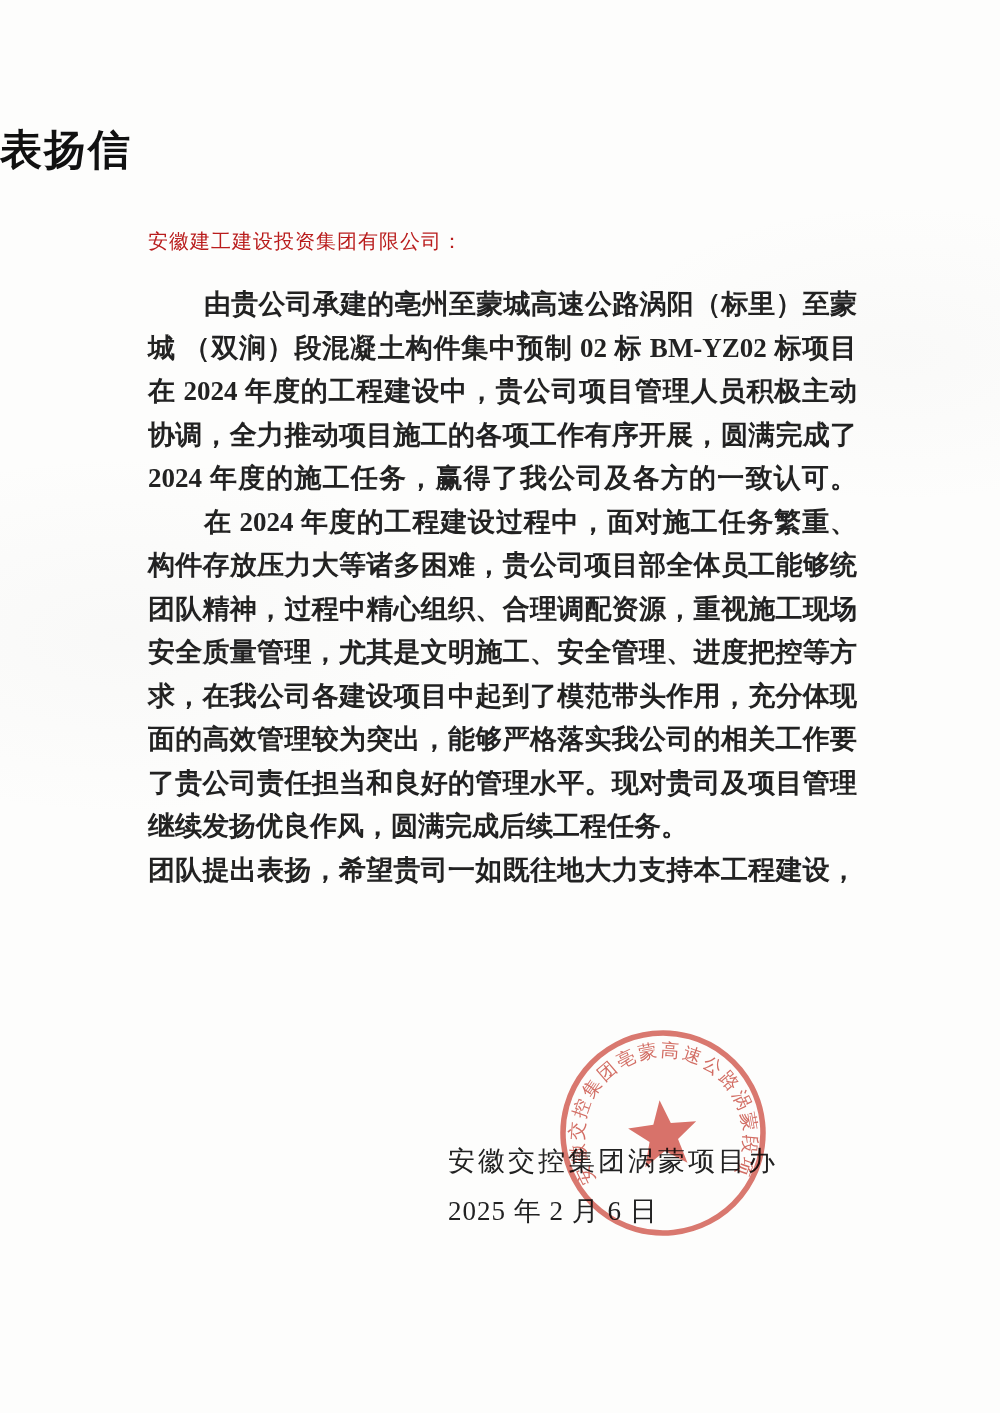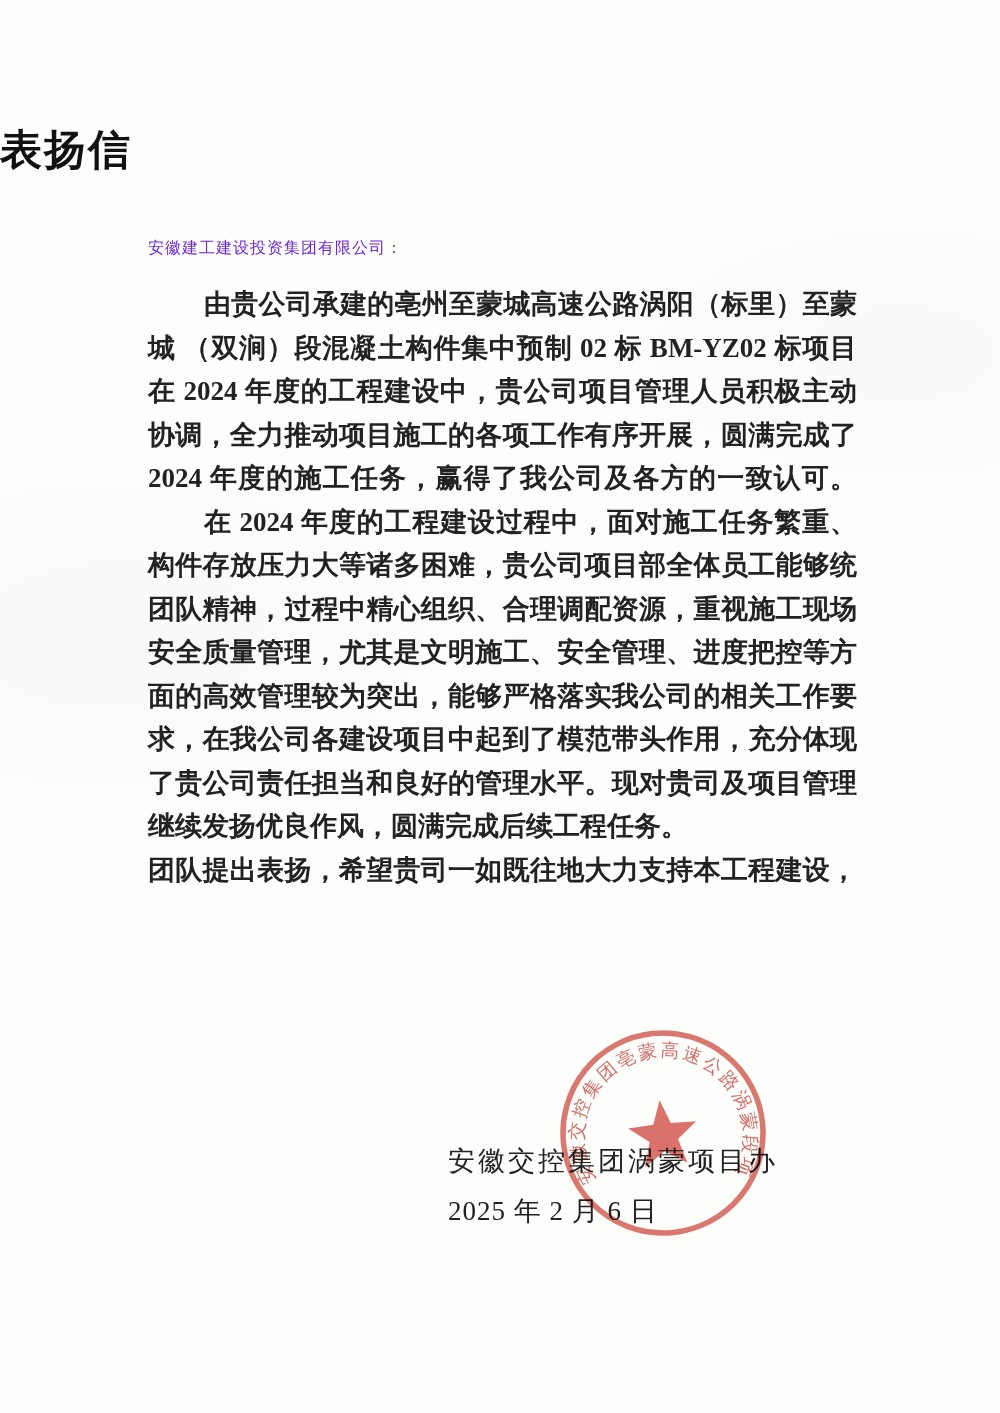--- a/index.html
+++ b/index.html
@@ -34,25 +34,25 @@
     width: 100%;
     text-align: left;
     font-size: 42px;
     font-weight: bold;
     letter-spacing: 2px;
     color: #111;
   }
 
   .salutation {
     position: absolute;
-    top: 238px;
+    top: 228px;
     left: 148px;
-    font-size: 16px;
+    font-size: 20px;
     letter-spacing: 1px;
-    color: #6d28d9;
+    color: #b91c1c;
   }
 
   .body-text {
     position: absolute;
     top: 283px;
     left: 148px;
     width: 709px;
     font-weight: bold;
   }
   .line {
@@ -116,22 +116,22 @@
   <div class="body-text">
     <div class="line fill indent">由贵公司承建的亳州至蒙城高速公路涡阳（标里）至蒙</div>
     <div class="line fill">城 （双涧）段混凝土构件集中预制 02 标 BM-YZ02 标项目</div>
     <div class="line fill">在 2024 年度的工程建设中，贵公司项目管理人员积极主动</div>
     <div class="line fill">协调，全力推动项目施工的各项工作有序开展，圆满完成了</div>
     <div class="line fill">2024 年度的施工任务，赢得了我公司及各方的一致认可。</div>
     <div class="line fill indent">在 2024 年度的工程建设过程中，面对施工任务繁重、</div>
     <div class="line fill">构件存放压力大等诸多困难，贵公司项目部全体员工能够统</div>
     <div class="line fill">团队精神，过程中精心组织、合理调配资源，重视施工现场</div>
     <div class="line fill">安全质量管理，尤其是文明施工、安全管理、进度把控等方</div>
+    <div class="line fill">求，在我公司各建设项目中起到了模范带头作用，充分体现</div>
     <div class="line fill">面的高效管理较为突出，能够严格落实我公司的相关工作要</div>
-    <div class="line fill">求，在我公司各建设项目中起到了模范带头作用，充分体现</div>
     <div class="line fill">了贵公司责任担当和良好的管理水平。现对贵司及项目管理</div>
     <div class="line">继续发扬优良作风，圆满完成后续工程任务。</div>
     <div class="line fill">团队提出表扬，希望贵司一如既往地大力支持本工程建设，</div>
   </div>
 
   <div class="sign-block">
     <div class="signature">安徽交控集团涡蒙项目办</div>
     <div class="date">2025 年 2 月 6 日</div>
   </div>
 

